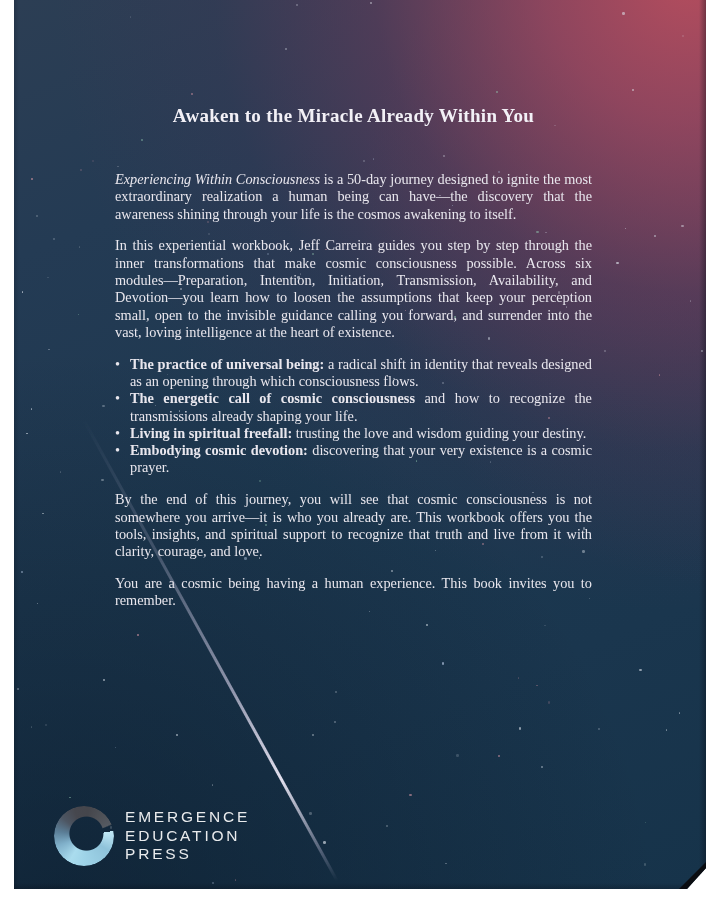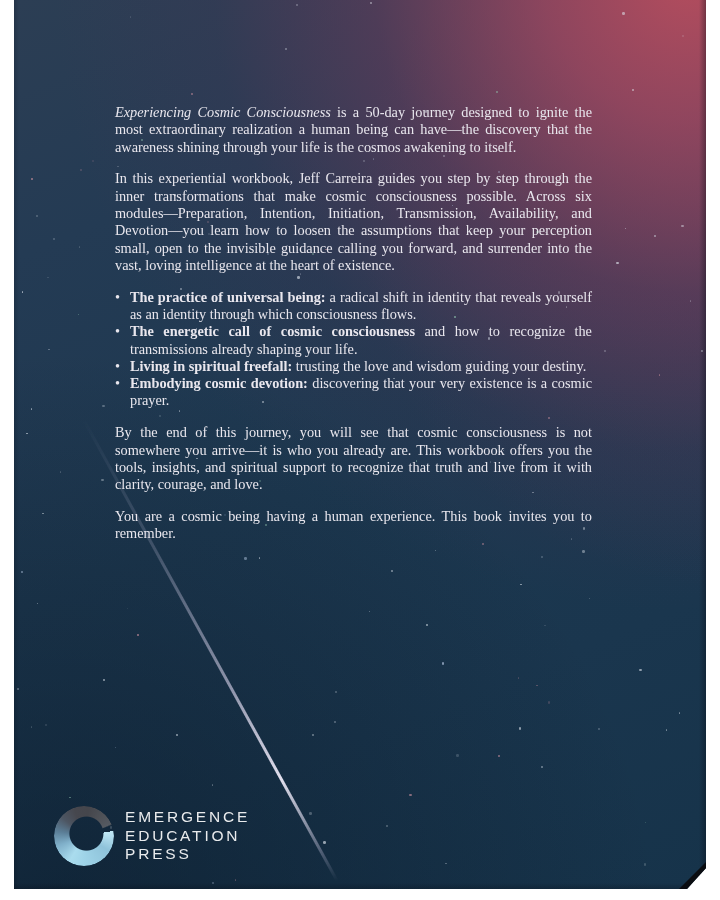--- a/index.html
+++ b/index.html
@@ -209,30 +209,31 @@
       <div class="star" style="left: 33px; top: 81px; opacity: 0.95;"></div>
       <div class="star" style="left: 660px; top: 41px; opacity: 0.95;"></div>
       <div class="star" style="left: 375px; top: 376px; opacity: 0.95;"></div>
       <div class="star" style="left: 581px; top: 453px; opacity: 0.8;"></div>
       <div class="star" style="left: 92px; top: 864px; opacity: 0.7;"></div>
       <div class="star" style="left: 540px; top: 104px; opacity: 0.7;"></div>
     </div>
   <div class="streak"></div>
 
   <div class="content">
-
-    <p><span class="italic">Experiencing Cosmic Consciousness</span><span> is a 50-day journey designed to ignite the most extraordinary realization a human being can have—the discovery that the awareness shining through your life is the cosmos awakening to itself.</span></p>
+    <h1 class="book-title">Awaken to the Miracle Already Within You</h1>
+
+    <p><span class="italic">Experiencing Within Consciousness</span><span> is a 50-day journey designed to ignite the most extraordinary realization a human being can have—the discovery that the awareness shining through your life is the cosmos awakening to itself.</span></p>
 
     <p>In this experiential workbook, Jeff Carreira guides you step by step through the inner transformations that make cosmic consciousness possible. Across six modules—Preparation, Intention, Initiation, Transmission, Availability, and Devotion—you learn how to loosen the assumptions that keep your perception small, open to the invisible guidance calling you forward, and surrender into the vast, loving intelligence at the heart of existence.</p>
 
 
     <ul class="points">
       <li>
         <span class="bullet-marker">•</span>
-        <span class="bullet-body"><span class="bold">The practice of universal being:</span><span> a radical shift in identity that reveals yourself as an identity through which consciousness flows.</span></span>
+        <span class="bullet-body"><span class="bold">The practice of universal being:</span><span> a radical shift in identity that reveals designed as an opening through which consciousness flows.</span></span>
       </li>
       <li>
         <span class="bullet-marker">•</span>
         <span class="bullet-body"><span class="bold">The energetic call of cosmic consciousness</span><span> and how to recognize the transmissions already shaping your life.</span></span>
       </li>
       <li>
         <span class="bullet-marker">•</span>
         <span class="bullet-body"><span class="bold">Living in spiritual freefall:</span><span> trusting the love and wisdom guiding your destiny.</span></span>
       </li>
       <li>

